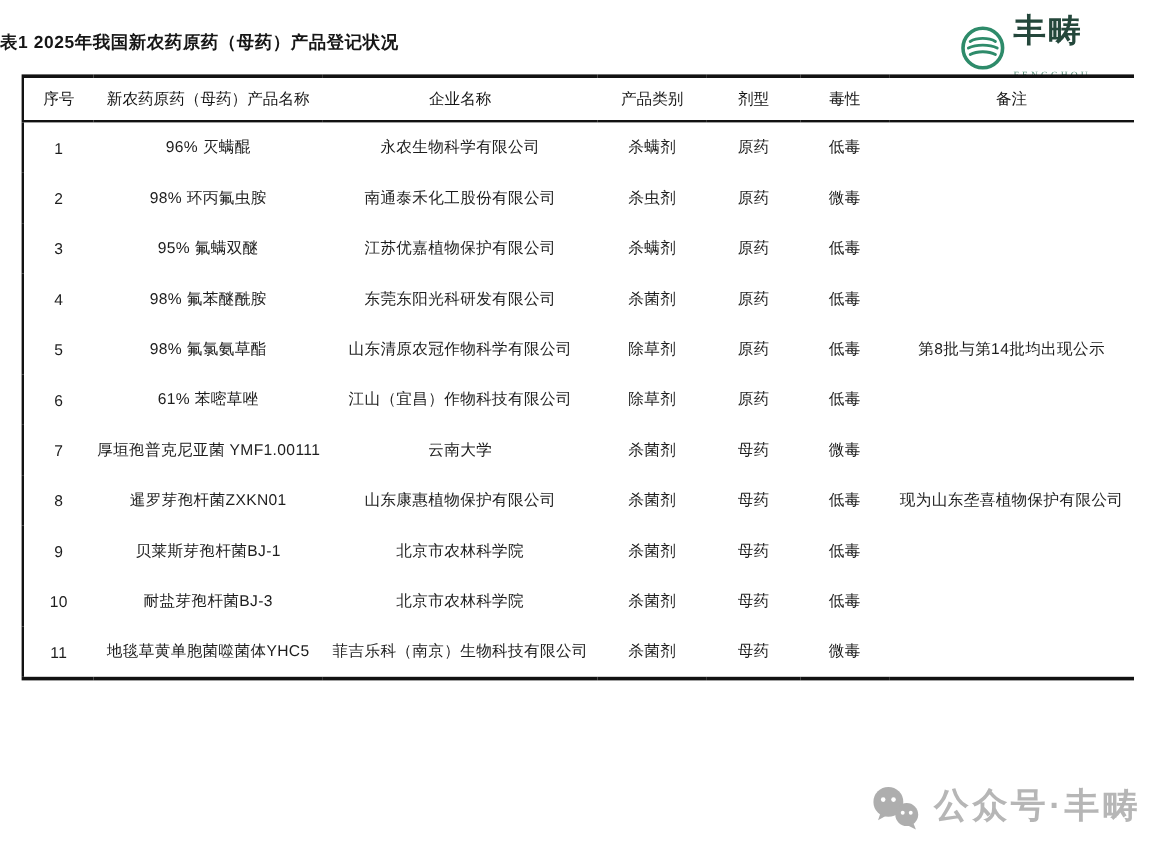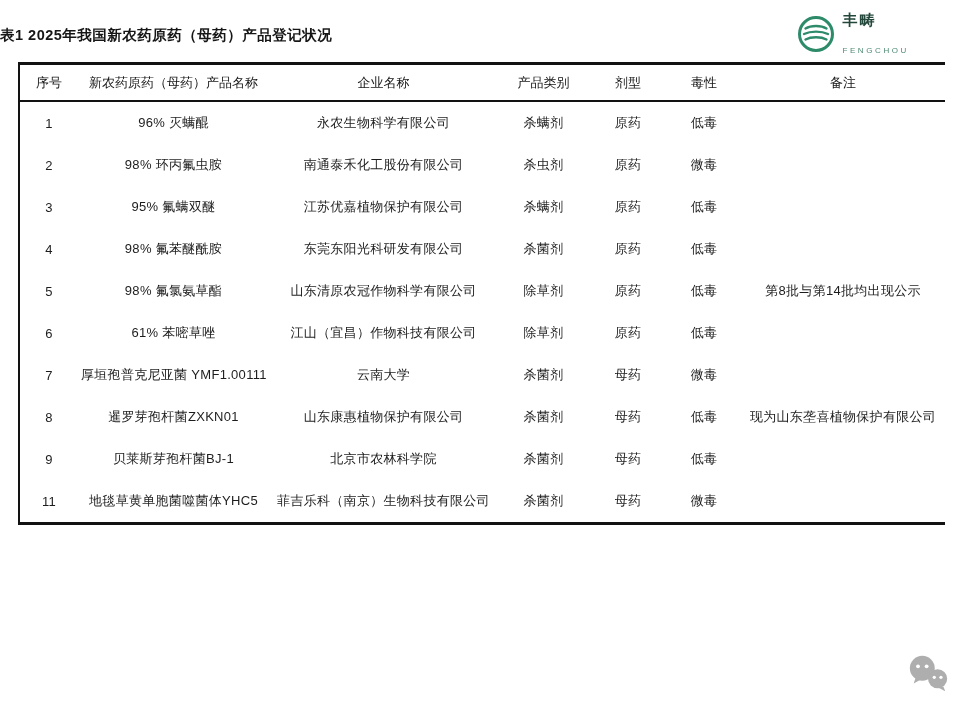--- a/index.html
+++ b/index.html
@@ -22,24 +22,24 @@
   }
   
   .logo{
     position:absolute;
     top:12px;right:62px;
     display:flex;align-items:center;gap:6px;
   }
   .logo-mark{width:40px;height:40px;}
   .logo-text{display:flex;flex-direction:column;line-height:1;}
   .logo-name{
-    font-size:15px;font-weight:bold;color:#24473b;letter-spacing:2px;
+    font-size:27px;font-weight:bold;color:#24473b;letter-spacing:2px;
   }
   .logo-sub{
-    font-size:8px;color:#4d8a72;letter-spacing:2.6px;margin-top:20px;
+    font-size:8px;color:#4d8a72;letter-spacing:2.6px;margin-top:20px;font-family:Liberation Serif, serif;
   }
   
   .reg-table{
     position:absolute;
     left:18px;top:62px;
     width:926px;
     border-collapse:collapse;
     table-layout:fixed;
     border-top:3.5px solid #121212;
     border-bottom:3.5px solid #121212;
@@ -196,20 +196,29 @@
     <tr>
         <td>9</td>
         <td>贝莱斯芽孢杆菌BJ-1</td>
         <td>北京市农林科学院</td>
         <td>杀菌剂</td>
         <td>母药</td>
         <td>低毒</td>
         <td></td>
       </tr>
     <tr>
+        <td>10</td>
+        <td>耐盐芽孢杆菌BJ-3</td>
+        <td>北京市农林科学院</td>
+        <td>杀菌剂</td>
+        <td>母药</td>
+        <td>低毒</td>
+        <td></td>
+      </tr>
+    <tr>
         <td>11</td>
         <td>地毯草黄单胞菌噬菌体YHC5</td>
         <td>菲吉乐科（南京）生物科技有限公司</td>
         <td>杀菌剂</td>
         <td>母药</td>
         <td>微毒</td>
         <td></td>
       </tr>
   </tbody>
 </table>
@@ -218,13 +227,14 @@
   <svg class="wm-icon" viewBox="0 0 46 40">
     <circle cx="16" cy="14" r="13" fill="#aeaeae"></circle>
     <path d="M9 24 L7 30 L14 26 Z" fill="#aeaeae"></path>
     <circle cx="11.5" cy="12" r="2" fill="#ffffff"></circle>
     <circle cx="20.5" cy="12" r="2" fill="#ffffff"></circle>
     <circle cx="32" cy="25" r="10" fill="#aeaeae"></circle>
     <path d="M38 33 L40 38 L33 34.5 Z" fill="#aeaeae"></path>
     <circle cx="28.5" cy="23.5" r="1.7" fill="#ffffff"></circle>
     <circle cx="35.5" cy="23.5" r="1.7" fill="#ffffff"></circle>
   </svg>
+  <span class="wm-text">公众号·丰畴</span>
 </div>
 
 </body></html>

